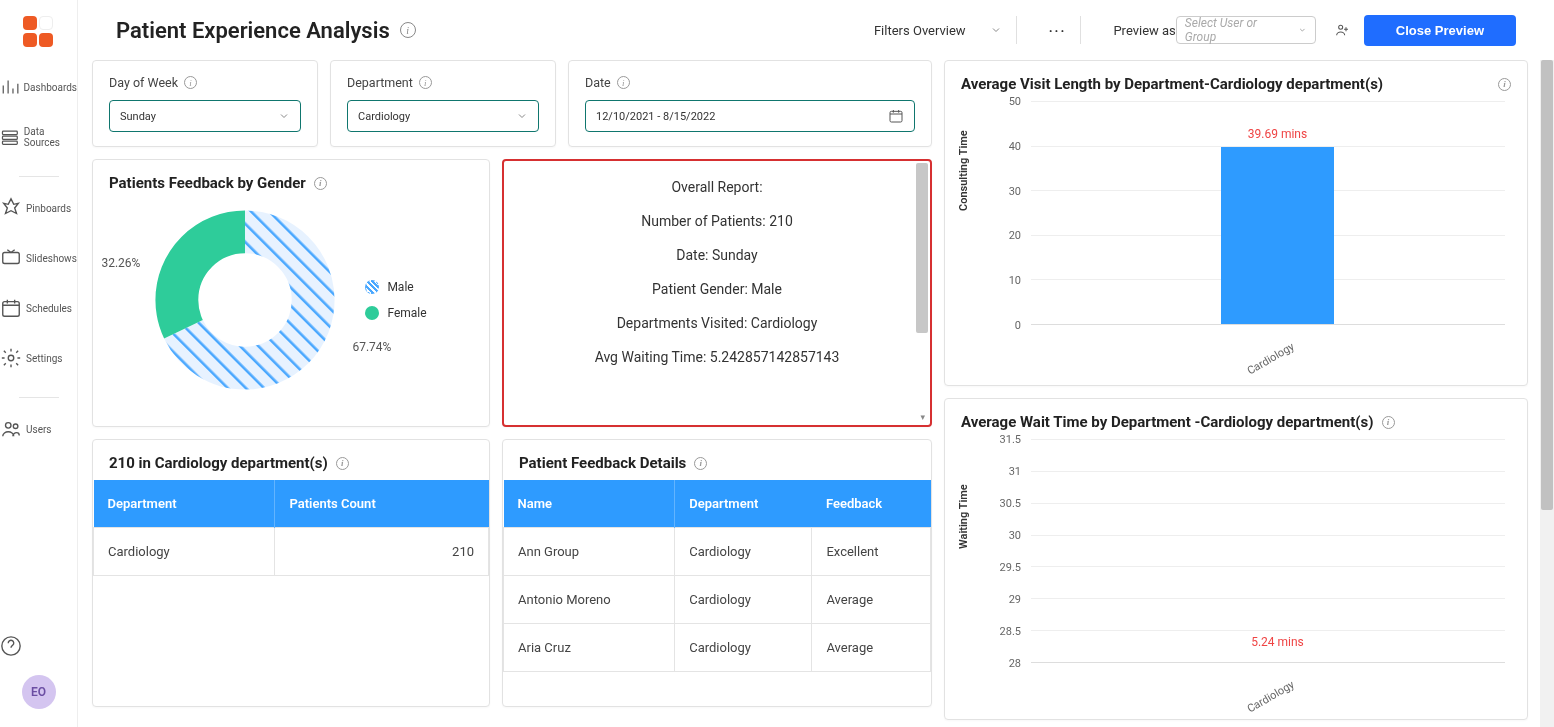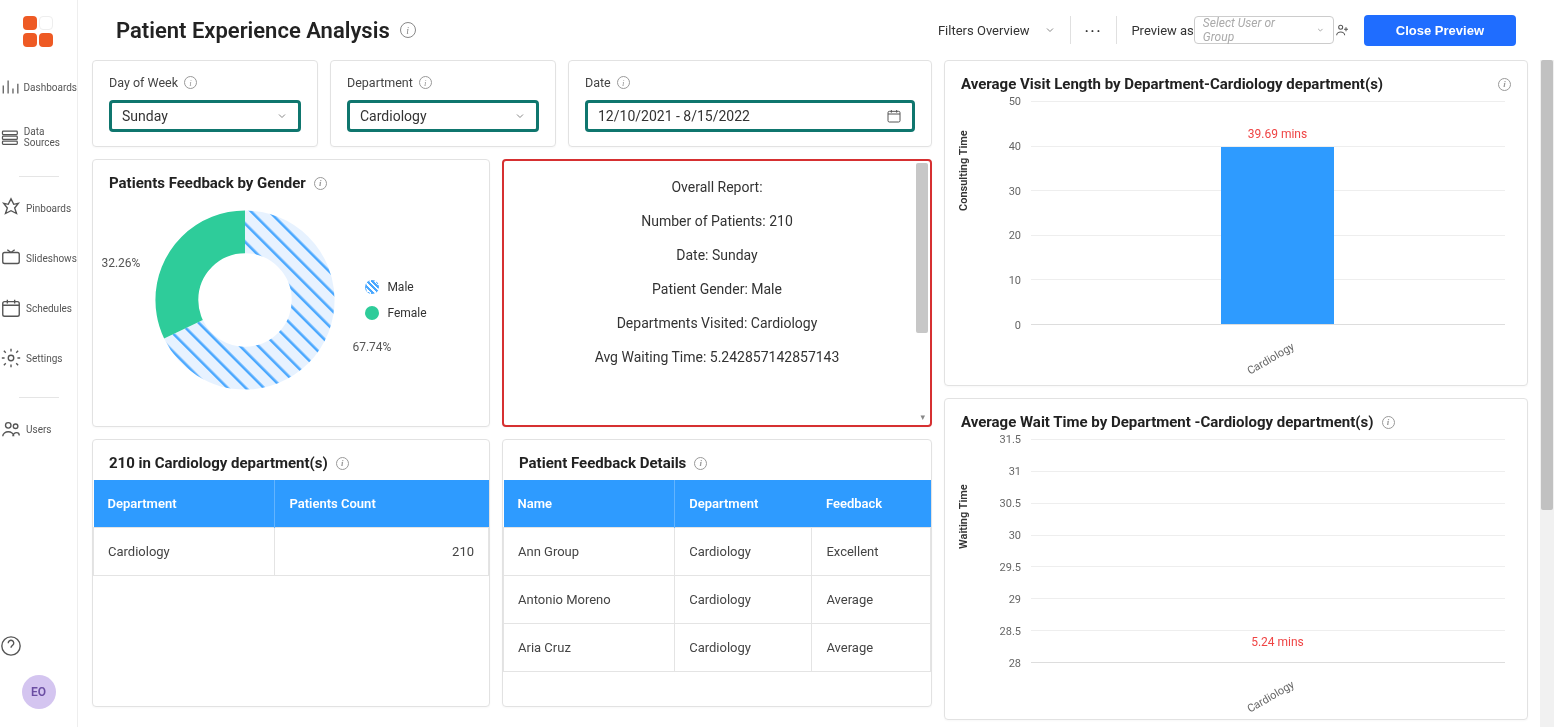--- a/index.html
+++ b/index.html
@@ -17,35 +17,35 @@
 .side-spacer { flex:1;}
 .side-help { margin-bottom:14px;}
 .avatar { width:34px; height:34px; border-radius:50%; background:#d4c5f0; color:#6b4ea3; display:flex; align-items:center; justify-content:center; font-size:12px; font-weight:600; margin-bottom:18px;}
 
 
 .main { flex:1; display:flex; flex-direction:column; overflow:hidden;}
 .topbar { height:60px; display:flex; align-items:center; padding:0 38px; border-bottom:0px solid #eee;}
 .title { font-size:22px; font-weight:600; color:#222;}
 .title-info { margin-left:10px; width:16px; height:16px; border:1.5px solid #888; border-radius:50%; display:inline-flex; align-items:center; justify-content:center; font-size:10px; color:#888; font-family: Georgia, serif; font-style:italic;}
 .topbar-spacer{flex:1;}
-.top-ctrl { display:flex; align-items:center; gap:14px; color:#333; font-size:13px; cursor:pointer;}
+.top-ctrl { display:flex; align-items:center; gap:24px; margin-left:18px; color:#333; font-size:13px; cursor:pointer;}
 .vline { width:1px; height:28px; background:#e0e0e0; margin:0 14px;}
 .user-select { width:140px; height:28px; border:1px solid #ccc; border-radius:4px; padding:0 8px; color:#aaa; font-style:italic; font-size:12px; display:flex; align-items:center; justify-content:space-between;gap:36px;}
 .btn-primary { background:#1f6dff; color:#fff; border:none; border-radius:4px; padding:8px 32px; font-size:13px; font-weight:600; cursor:pointer; margin-left:14px;}
 .top-ic { width:16px; height:16px; stroke:#555; fill:none; stroke-width:1.6;}
 
 
 .content { flex:1; overflow:auto; padding:0 10px 10px 14px; position:relative;}
 .scrolltrack { position:absolute; right:0; top:0; width:14px; height:100%; background:#f1f1f1;}
 .scrollthumb { position:absolute; right:1px; top:0; width:12px; height:450px; background:#c1c1c1; border-radius:2px;}
 .content-inner { padding-right:16px;}
 .card { background:#fff; border:1px solid #e2e2e2; border-radius:4px; padding:14px 16px; box-shadow: 0 1px 2px rgba(0,0,0,0.03);}
 .card-label { font-size:12.5px; color:#444; display:flex; align-items:center; gap:6px; margin-bottom:10px;}
 .info-ic { width:13px; height:13px; border:1.2px solid #999; border-radius:50%; display:inline-flex; align-items:center; justify-content:center; font-size:9px; color:#999; font-family:Georgia,serif; font-style:italic;}
-.sel { width:100%; height:32px; border:3px solid #0f766e; border-radius:4px; padding:0 10px; display:flex; align-items:center; justify-content:space-between; font-size:14px; color:#333; cursor:pointer;}
+.sel { width:100%; height:32px; border:1px solid #0f766e; border-radius:4px; padding:0 10px; display:flex; align-items:center; justify-content:space-between; font-size:11px; color:#333; cursor:pointer;}
 .chev { width:12px; height:12px; stroke:#888; fill:none; stroke-width:2;}
 .cal-ic { width:16px; height:16px; stroke:#555; fill:none; stroke-width:1.5;}
 
 .widget-title { font-size:15px; font-weight:700; color:#222; display:flex; align-items:center; gap:8px; margin-bottom:8px;}
 
 
 .donut-wrap { display:flex; align-items:center; justify-content:center; gap:30px; padding:10px 0 6px;}
 .donut { position:relative; width:180px; height:180px;}
 .donut svg { width:180px; height:180px; transform: rotate(-90deg);}
 .legend { display:flex; flex-direction:column; gap:12px; font-size:12px;}

